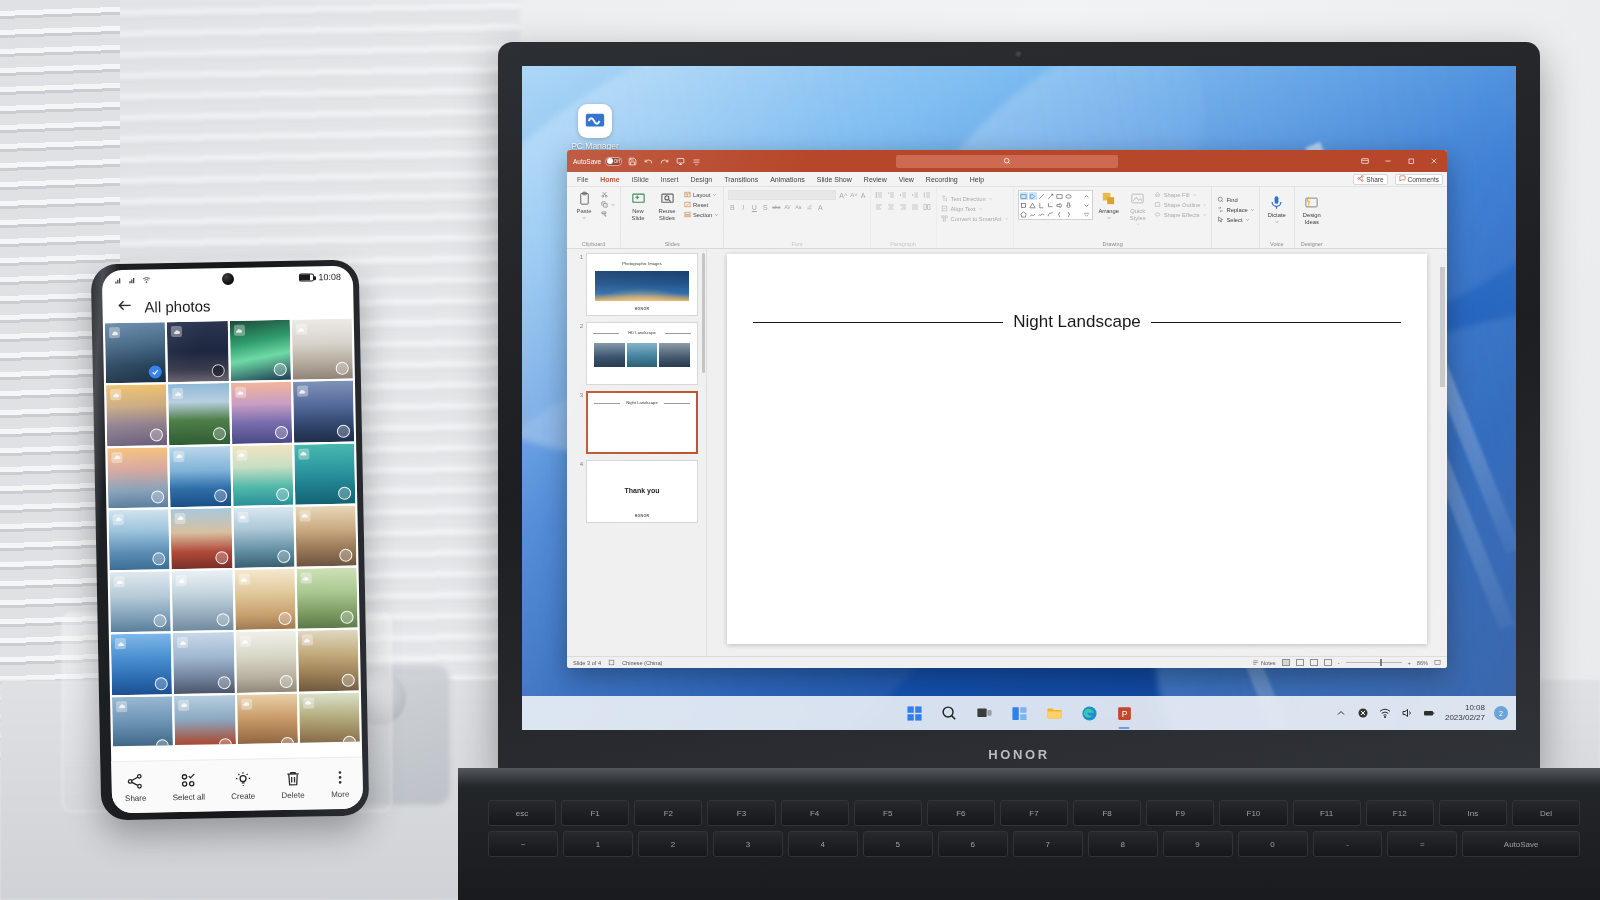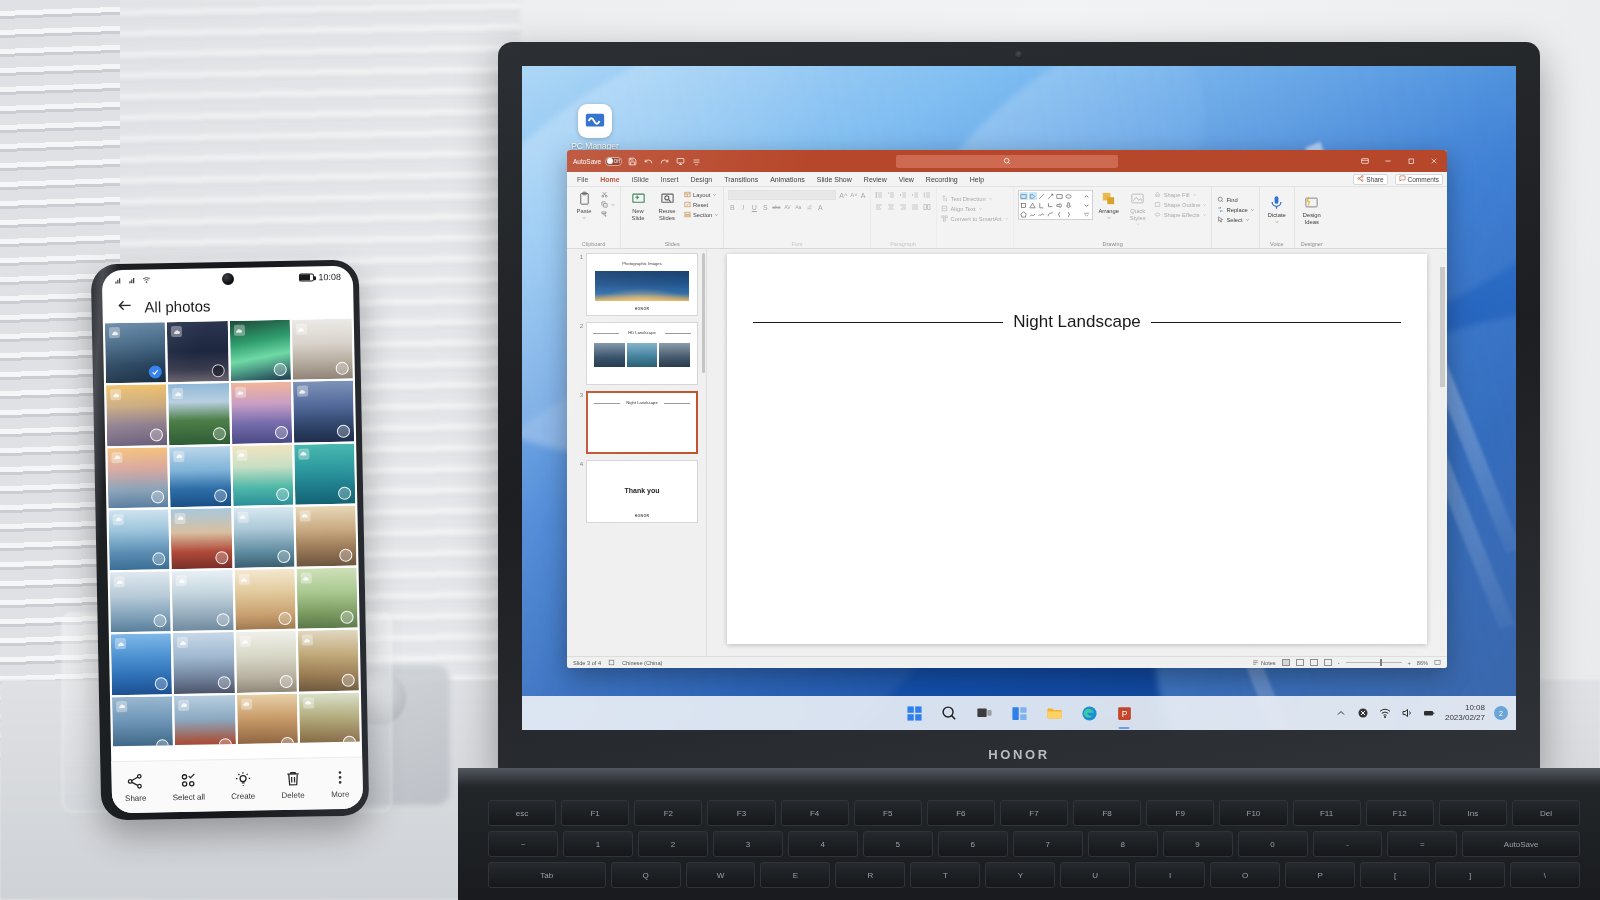--- a/index.html
+++ b/index.html
@@ -1273,36 +1273,20 @@
           <div class="key">5</div>
           <div class="key">6</div>
           <div class="key">7</div>
           <div class="key">8</div>
           <div class="key">9</div>
           <div class="key">0</div>
           <div class="key">-</div>
           <div class="key">=</div>
           <div class="key w2">AutoSave</div>
         </div>
-        <div class="krow">
-          <div class="key w2">Tab</div>
-          <div class="key">Q</div>
-          <div class="key">W</div>
-          <div class="key">E</div>
-          <div class="key">R</div>
-          <div class="key">T</div>
-          <div class="key">Y</div>
-          <div class="key">U</div>
-          <div class="key">I</div>
-          <div class="key">O</div>
-          <div class="key">P</div>
-          <div class="key">[</div>
-          <div class="key">]</div>
-          <div class="key">\</div>
-        </div>
       </div>
     </div>
   </div>
 
   <div id="phone">
     <div class="phone-frame"></div>
     <div class="phone-screen">
 
       <div class="ph-status">
         <span class="ph-sig">

